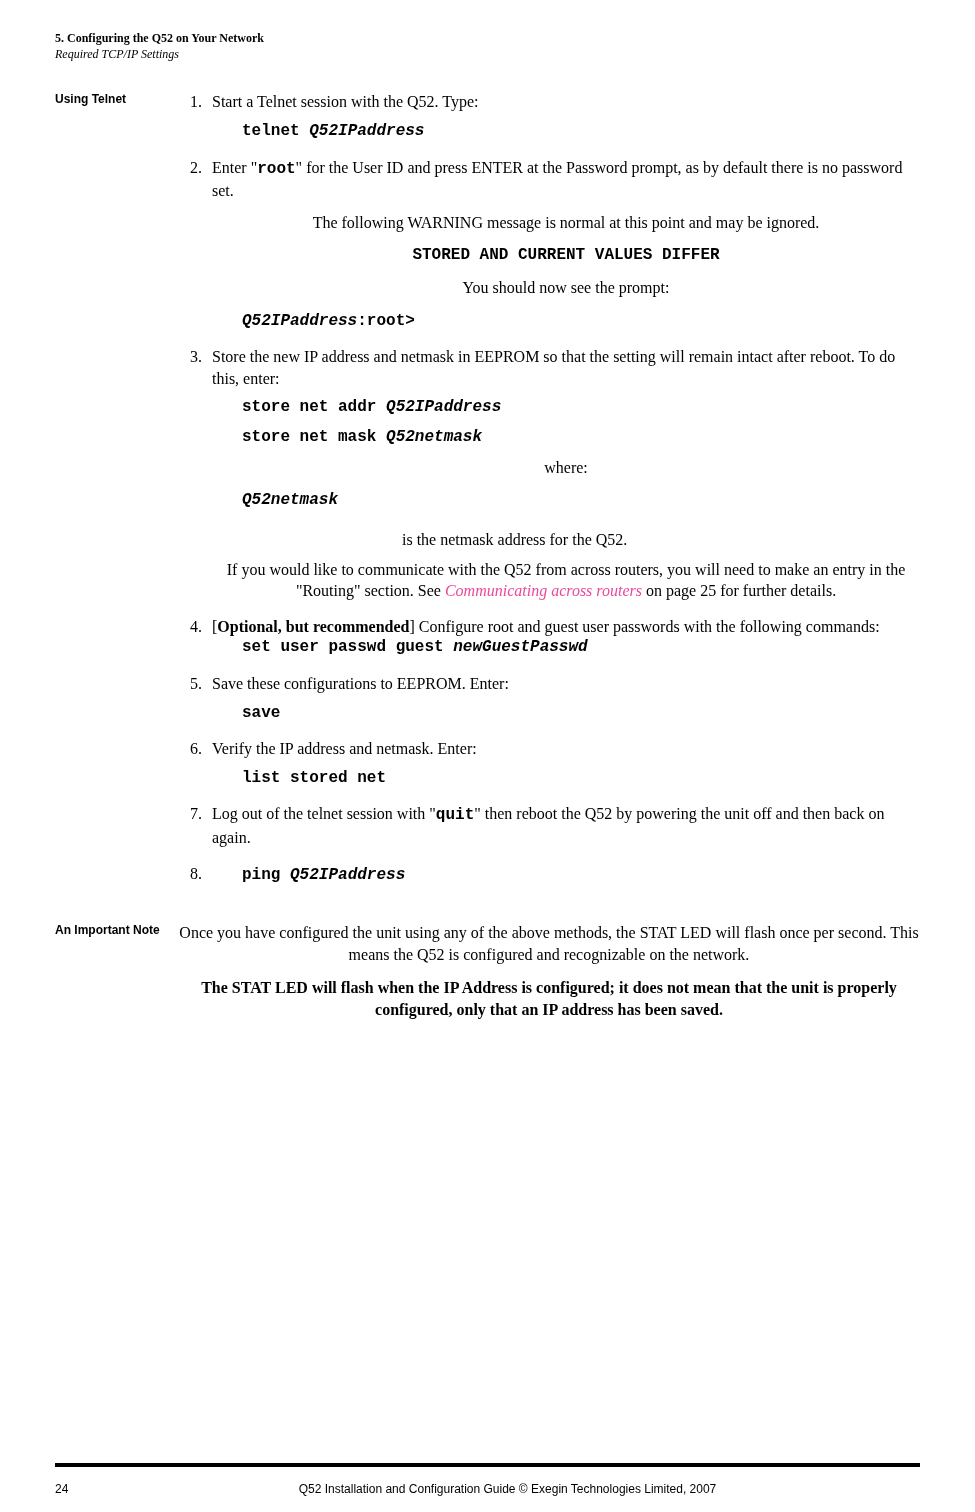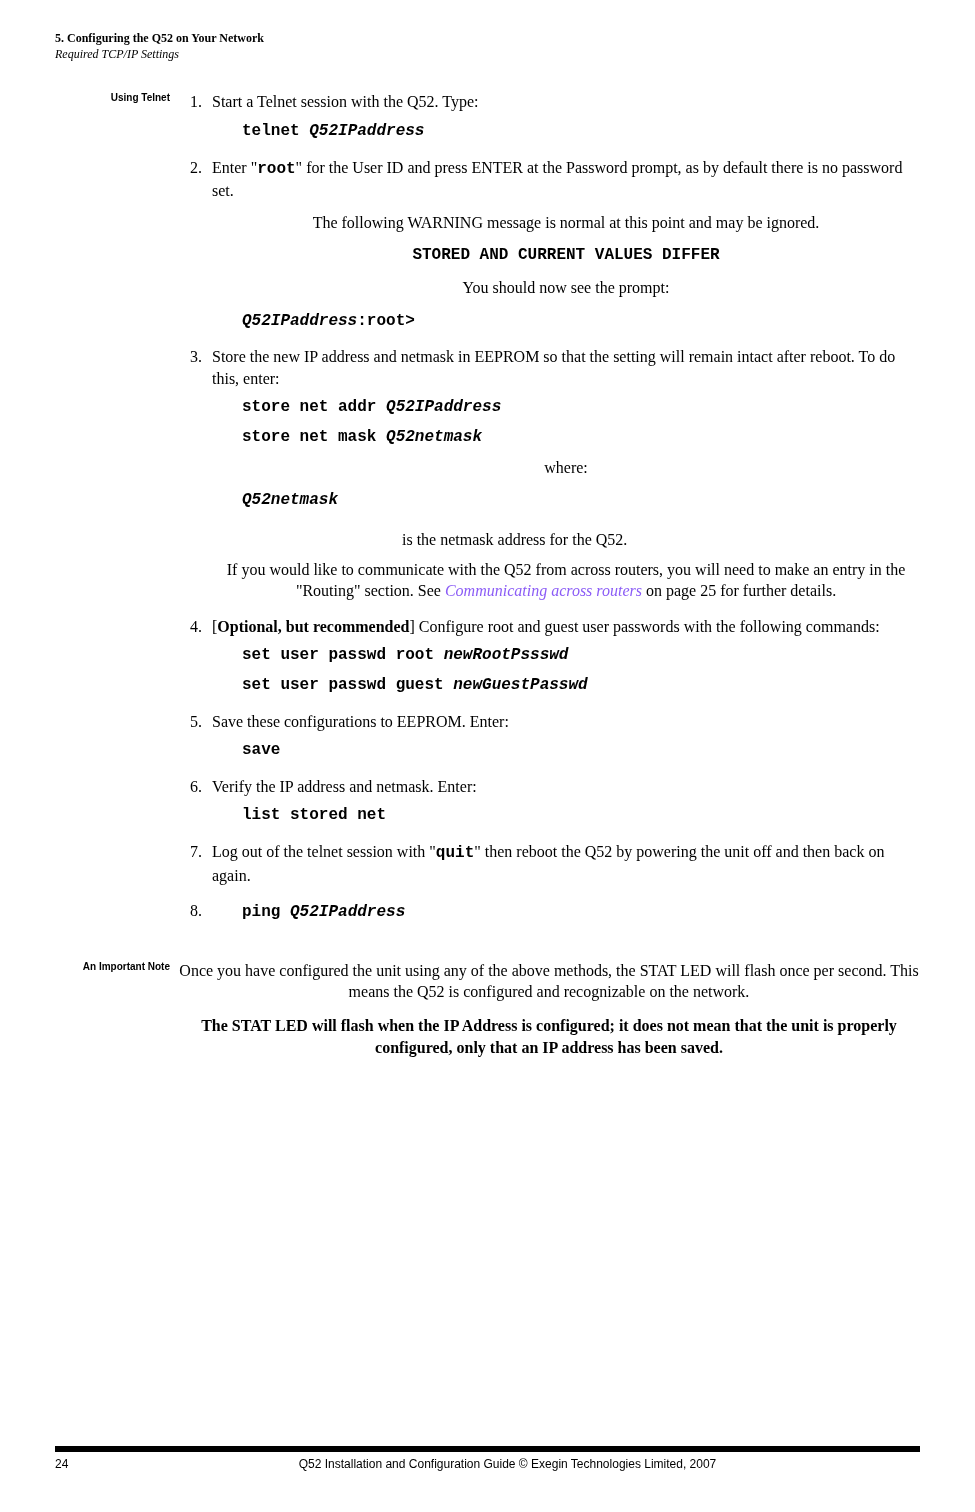--- a/index.html
+++ b/index.html
@@ -23,23 +23,22 @@
   .rh-sub { font-style: italic; }
   .section {
     display: flex;
     margin-bottom: 22px;
   }
   .margin-label {
     width: 115px;
     flex: 0 0 115px;
     font-family: Arial, Helvetica, sans-serif;
     font-weight: bold;
-    font-size: 10px;
+    font-size: 12px;
     padding-right: 8px;
-    text-align: right;
   }
   .body-col { flex: 1; }
   ol.steps { margin:0; padding-left: 28px; }
   ol.steps > li { margin-bottom: 14px; padding-left: 6px; }
   .para-after-num { margin-top: 10px; }
   .code-line {
     font-family: 'Courier New', Courier, monospace;
     font-weight: bold;
     margin: 8px 0 8px 30px;
   }
@@ -47,29 +46,29 @@
     font-family: 'Courier New', Courier, monospace;
     font-weight: bold;
     text-align: center;
     margin: 10px 0;
   }
   .mono { font-family: 'Courier New', Courier, monospace; font-weight: bold; }
   .mono-it { font-family: 'Courier New', Courier, monospace; font-weight: bold; font-style: italic; }
   .def-row { display:flex; margin: 8px 0 8px 30px; }
   .def-term { width: 160px; }
   .def-desc { flex:1;margin-top:39px; }
-  .crossref { color: #8b5cf6; font-style: italic; }
+  .crossref { color: #ec4899; font-style: italic; }
   .bold { font-weight: bold; }
   .footer {
     position: absolute;
-    bottom: 40px;
+    bottom: 15px;
     left: 55px;
     right: 55px;
-    border-top: 6px solid #000000;
-    padding-top: 4px;
+    border-top: 4px solid #000000;
+    padding-top: 14px;
     font-family: Arial, Helvetica, sans-serif;
     font-size: 12px;
     display:flex;
   }
   .footer .pn { width: 40px; }
   .footer .ft { flex:1; text-align:center; }
   p { margin: 0 0 12px 0; text-align: center; }
 </style>
 </head>
 <body>
@@ -104,21 +103,20 @@
         <p>where:</p>
         <div class="def-row">
           <div class="def-term mono-it">Q52netmask</div>
           <div class="def-desc">is the netmask address for the Q52.</div>
         </div>
         <p><span>If you would like to communicate with the Q52 from across routers, you will need to make an entry in the "Routing" section. See </span><span class="crossref">Communicating across routers</span><span> on page 25 for further details.</span></p>
       </li>
 
       <li>
         <span>[</span><span class="bold">Optional, but recommended</span><span>] Configure root and guest user passwords with the following commands:</span>
-        <div class="code-line"><span class="mono">set user passwd root </span><span class="mono-it">newRootPssswd</span></div>
         <div class="code-line" style="margin-top:0"><span class="mono">set user passwd guest </span><span class="mono-it">newGuestPasswd</span></div>
       </li>
 
       <li>
         <span>Save these configurations to EEPROM. Enter:</span>
         <div class="code-line mono">save</div>
       </li>
 
       <li>
         <span>Verify the IP address and netmask. Enter:</span>

